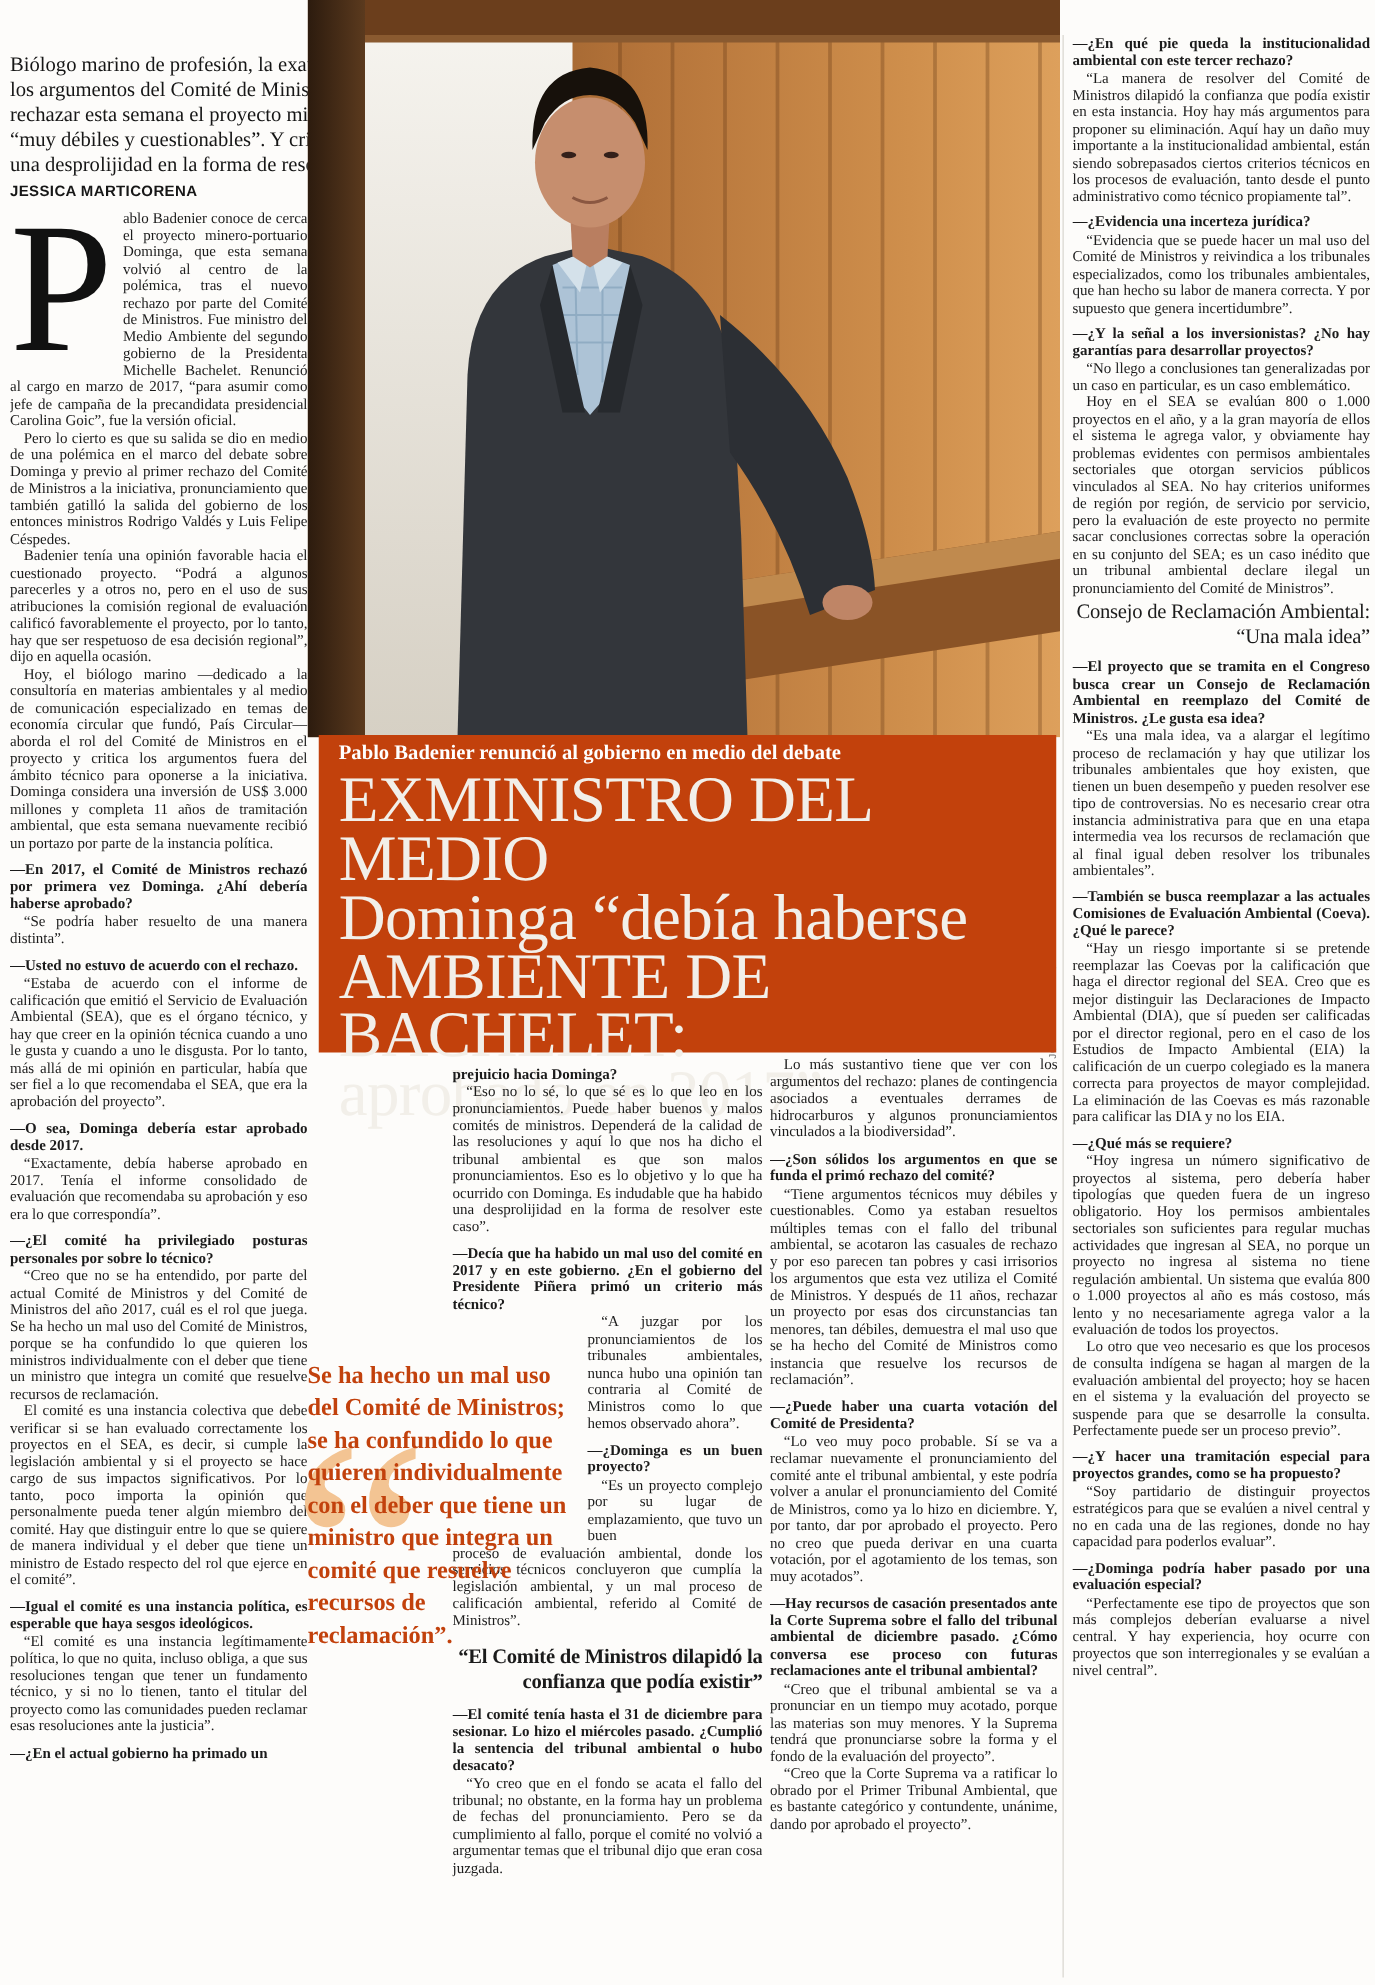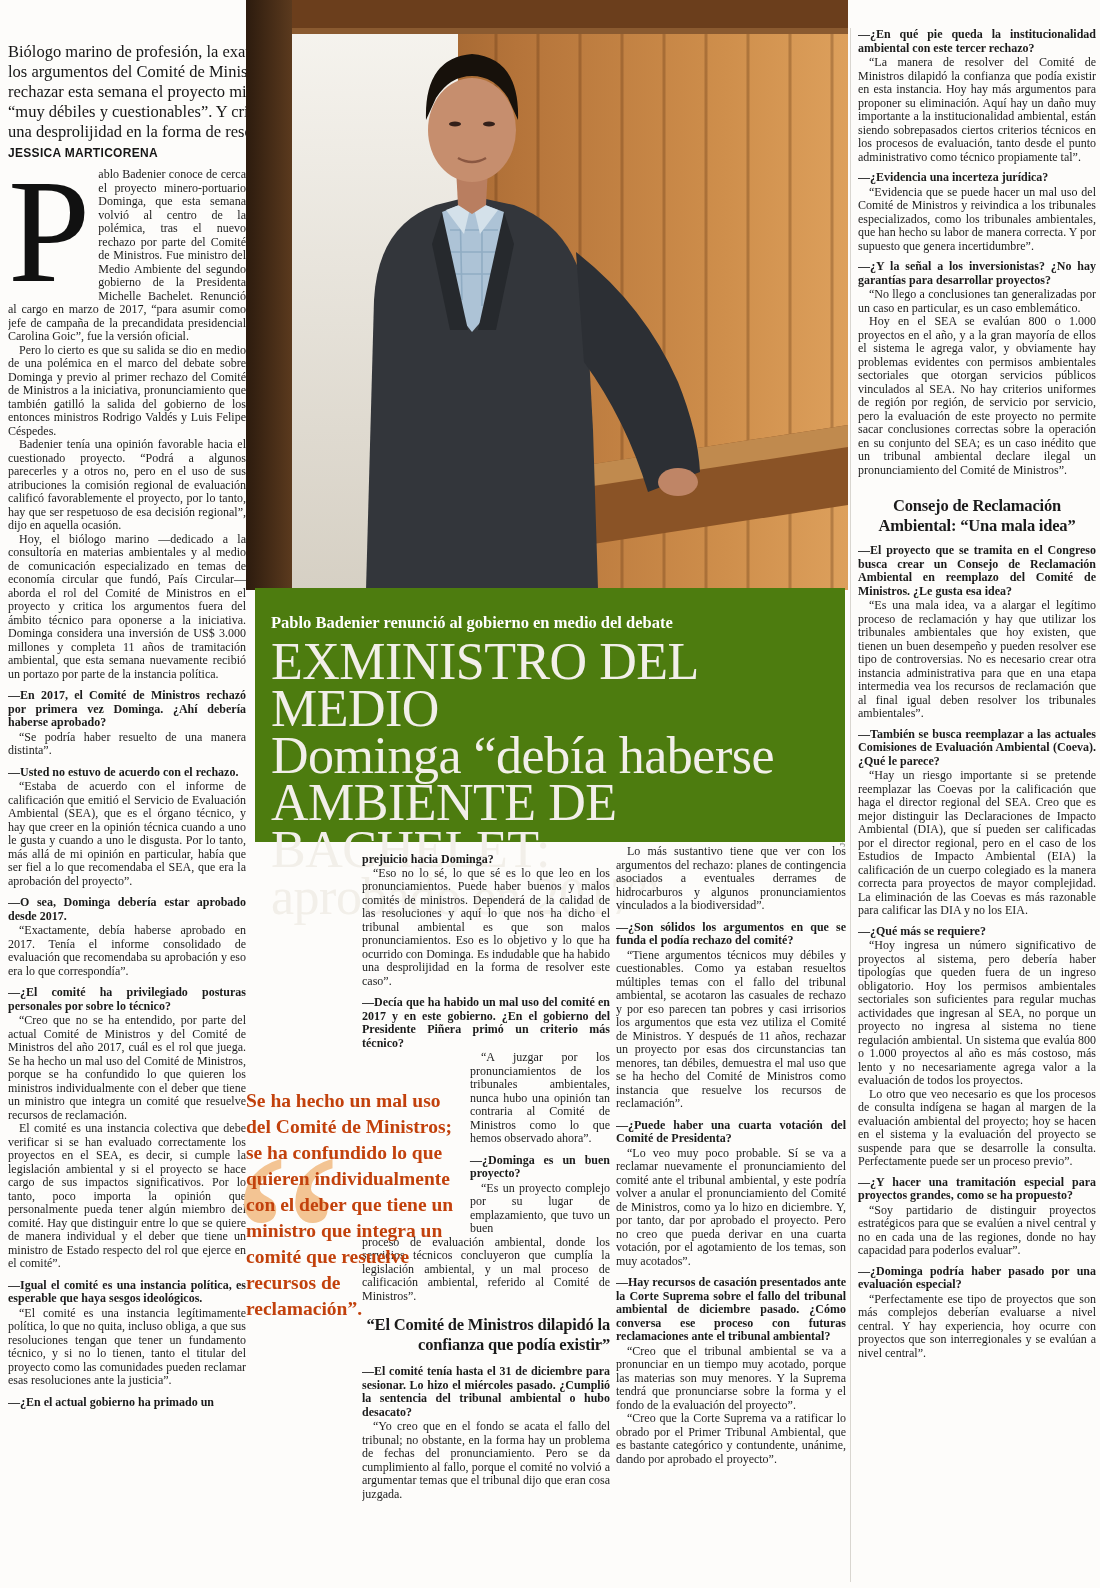--- a/index.html
+++ b/index.html
@@ -11,43 +11,43 @@
         color:#161616;text-align:left}
   .lede .author{font-family:"Liberation Sans",sans-serif;font-weight:bold;font-size:12px;
         letter-spacing:.3px;white-space:nowrap}
   .lede .bullet{font-weight:bold}
   
   .photo{position:absolute;left:246px;top:0;width:602px;height:590px;overflow:hidden}
   .photo svg{display:block;width:100%;height:100%}
   .credit{position:absolute;left:838px;top:752px;height:95px;font-family:"Liberation Sans",sans-serif;
         font-size:8px;color:#6f6f6f;letter-spacing:.6px;writing-mode:vertical-rl;transform:rotate(180deg)}
   
-  .hbox{position:absolute;left:255px;top:588px;width:590px;height:254px;background:#4d7c0f;
-        padding:25px 16px 0 16px}
+  .hbox{position:absolute;left:255px;top:588px;width:590px;height:254px;background:#c2410c;
+        padding:4px 16px 0 16px}
   .kicker{color:#ffffff;font-weight:bold;font-size:16.5px;line-height:20px;margin-bottom:5px}
   .headline{color:#f2efe9;font-size:52px;line-height:47px;letter-spacing:-.5px}
   
   .col{position:absolute;font-size:12px;line-height:13.5px;text-align:justify;overflow:hidden;
        hyphens:auto}
   .col p{margin:0}
   .col .q{font-weight:bold;margin-top:8px;margin-bottom:1px}
   .col .qc{font-weight:bold}
   .col .a{text-indent:11px}
   .col .ac{text-indent:0}
   .col1{left:8px;top:168px;width:238px;height:1414px}
   .col2{left:362px;top:853px;width:248px;height:738px}
   .col3{left:616px;top:845px;width:230px;height:740px}
   .col4{left:858px;top:28px;width:238px;height:1560px}
   .col4 .q{margin-top:7px}
   .colrule{position:absolute;left:850px;top:28px;width:1px;height:1554px;background:#d9d6d0}
   .dropcap{float:left;font-size:148px;line-height:118px;padding:4px 8px 0 0;color:#111;
         font-family:"Liberation Serif",serif}
   .subhead{font-weight:bold;font-size:16.5px;line-height:20px;margin:12px 0 10px;text-align:right;
         letter-spacing:-.2px}
-  .sectionhead{font-weight:bold;font-size:16.5px;line-height:20px;margin:19px 0 8px;text-align:center;
+  .sectionhead{font-weight:normal;font-size:16.5px;line-height:20px;margin:2px 0 8px;text-align:right;
         letter-spacing:-.2px}
   .narrow-wrap{margin-left:108px;width:140px}
   
   .pullquote{position:absolute;left:246px;top:1088px;width:212px;height:242px}
   .pq-mark{position:absolute;left:-14px;top:28px;font-size:250px;line-height:1;color:#f3c493;
         z-index:0;font-family:"Liberation Serif",serif}
   .pq-text{position:relative;z-index:1;font-weight:bold;font-size:19.5px;line-height:26px;
         color:#c2410c;text-align:left}
 </style>
 </head>
@@ -163,21 +163,21 @@
       <p class="a">“Es un proyecto complejo por su lugar de emplazamiento, que tuvo un buen</p>
     </div>
     <p class="ac">proceso de evaluación ambiental, donde los servicios técnicos concluyeron que cumplía la legislación ambiental, y un mal proceso de calificación ambiental, referido al Comité de Ministros”.</p>
     <div class="subhead">“El Comité de Ministros dilapidó la confianza que podía existir”</div>
     <p class="q">—El comité tenía hasta el 31 de diciembre para sesionar. Lo hizo el miércoles pasado. ¿Cumplió la sentencia del tribunal ambiental o hubo desacato?</p>
     <p class="a">“Yo creo que en el fondo se acata el fallo del tribunal; no obstante, en la forma hay un problema de fechas del pronunciamiento. Pero se da cumplimiento al fallo, porque el comité no volvió a argumentar temas que el tribunal dijo que eran cosa juzgada.</p>
   </div>
 
   <div class="col col3">
     <p class="a">Lo más sustantivo tiene que ver con los argumentos del rechazo: planes de contingencia asociados a eventuales derrames de hidrocarburos y algunos pronunciamientos vinculados a la biodiversidad”.</p>
-    <p class="q">—¿Son sólidos los argumentos en que se funda el podía rechazo del comité?</p>
+    <p class="q">—¿Son sólidos los argumentos en que se funda el primó rechazo del comité?</p>
     <p class="a">“Tiene argumentos técnicos muy débiles y cuestionables. Como ya estaban resueltos múltiples temas con el fallo del tribunal ambiental, se acotaron las casuales de rechazo y por eso parecen tan pobres y casi irrisorios los argumentos que esta vez utiliza el Comité de Ministros. Y después de 11 años, rechazar un proyecto por esas dos circunstancias tan menores, tan débiles, demuestra el mal uso que se ha hecho del Comité de Ministros como instancia que resuelve los recursos de reclamación”.</p>
     <p class="q">—¿Puede haber una cuarta votación del Comité de Presidenta?</p>
     <p class="a">“Lo veo muy poco probable. Sí se va a reclamar nuevamente el pronunciamiento del comité ante el tribunal ambiental, y este podría volver a anular el pronunciamiento del Comité de Ministros, como ya lo hizo en diciembre. Y, por tanto, dar por aprobado el proyecto. Pero no creo que pueda derivar en una cuarta votación, por el agotamiento de los temas, son muy acotados”.</p>
     <p class="q">—Hay recursos de casación presentados ante la Corte Suprema sobre el fallo del tribunal ambiental de diciembre pasado. ¿Cómo conversa ese proceso con futuras reclamaciones ante el tribunal ambiental?</p>
     <p class="a">“Creo que el tribunal ambiental se va a pronunciar en un tiempo muy acotado, porque las materias son muy menores. Y la Suprema tendrá que pronunciarse sobre la forma y el fondo de la evaluación del proyecto”.</p>
     <p class="a">“Creo que la Corte Suprema va a ratificar lo obrado por el Primer Tribunal Ambiental, que es bastante categórico y contundente, unánime, dando por aprobado el proyecto”.</p>
   </div>
 
   <div class="col col4">
     <p class="q" style="margin-top:0">—¿En qué pie queda la institucionalidad ambiental con este tercer rechazo?</p>

